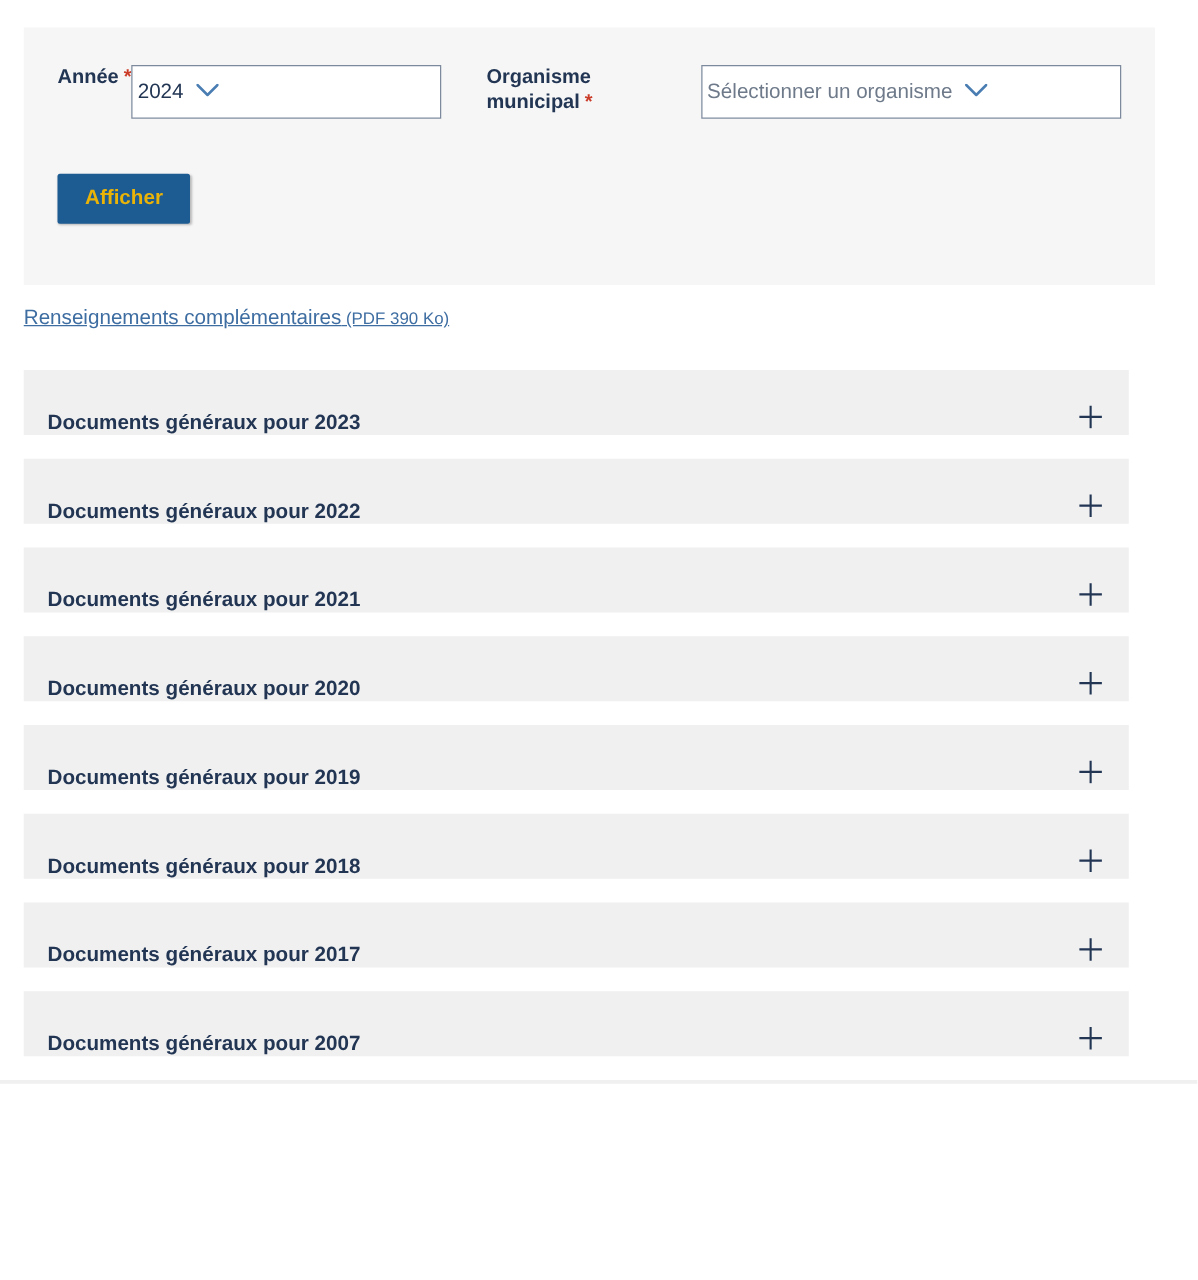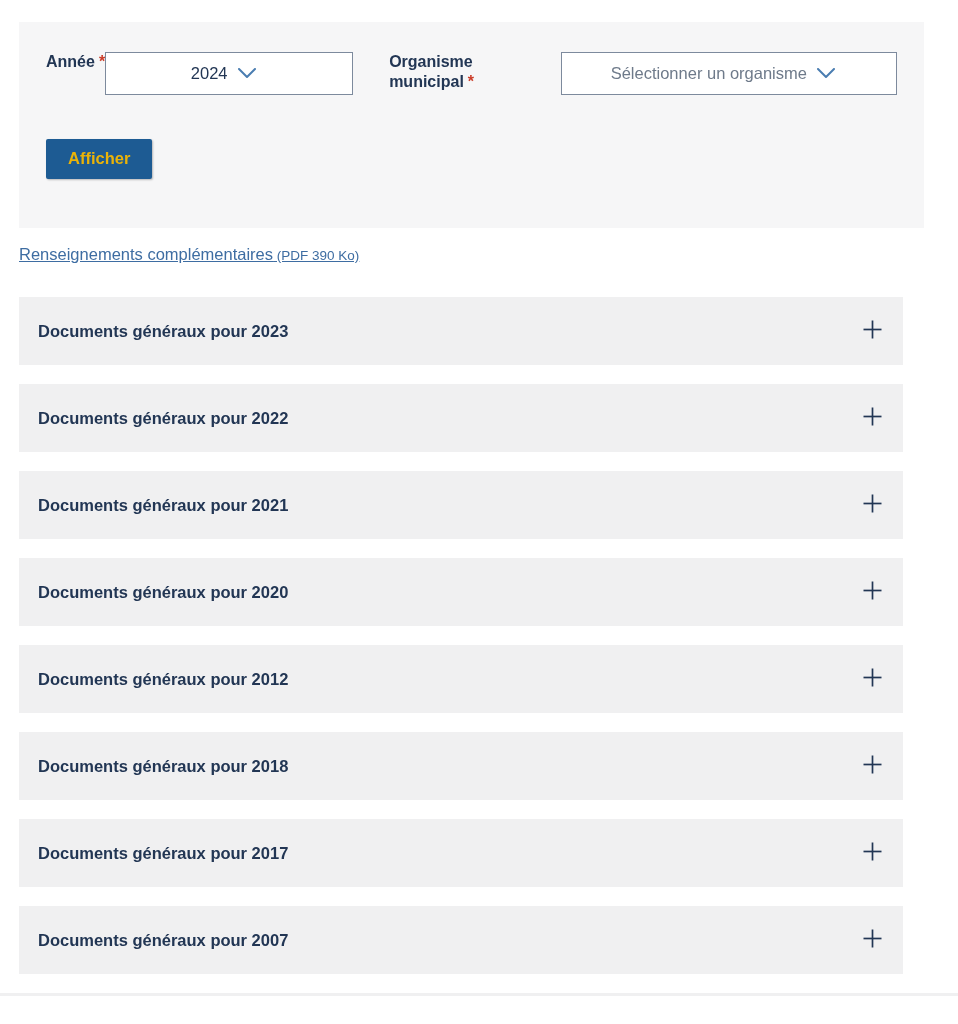--- a/index.html
+++ b/index.html
@@ -29,21 +29,21 @@
     margin-bottom: 9px;
     color: #223654;
   }
   .req { color: #cb3c28; font-weight: bold; margin-left: 4px; }
   .select-box {
     height: 43px;
     background: #ffffff;
     border: 1px solid #7d8a9d;
     display: flex;
     align-items: center;
-    justify-content: center;
+    justify-content: flex-start;
     padding: 0 16px 0 4px;
     cursor: pointer;
   }
   .select-annee { width: 248px; }
   .select-organisme { width: 339px; }
   .select-value { font-size: 16.5px; color: #223654; }
   .select-placeholder { font-size: 16.5px; color: #6e7a8a; }
   .chevron { flex: 0 0 auto; margin-left: 10px; }
 
   .submit-btn {
@@ -75,25 +75,25 @@
     cursor: pointer;
   }
   .ext-icon { display: inline-block; vertical-align: -1px; margin-left: 4px; }
 
   .doc-link-row { margin: 15px 55px 0 19px; font-size: 16.5px; line-height: 22px; }
   .doc-link .suffix { font-size: 13.5px; }
 
   
   .accordion-list { margin: 30px 55px 0 19px; }
   .accordion {
-    height: 68px;
+    height: 52px;
     background: #f0f0f1;
     margin-bottom: 19px;
     display: flex;
-    align-items: center;
+    align-items: flex-end;
     justify-content: space-between;
     padding: 0 21px 0 19px;
     cursor: pointer;
   }
   .accordion-label {
     font-weight: bold;
     font-size: 16.5px;
     color: #223654;
   }
   .plus-icon { flex: 0 0 auto; }
@@ -179,21 +179,21 @@
 
     <div class="accordion">
       <span class="accordion-label">Documents généraux pour 2020</span>
       <span class="plus-icon"><svg width="19" height="19" viewBox="0 0 19 19">
             <line x1="9.5" y1="0.5" x2="9.5" y2="18.5" stroke="#223654" stroke-width="1.7"></line>
             <line x1="0.5" y1="9.5" x2="18.5" y2="9.5" stroke="#223654" stroke-width="1.7"></line>
           </svg></span>
     </div>
 
     <div class="accordion">
-      <span class="accordion-label">Documents généraux pour 2012</span>
+      <span class="accordion-label">Documents généraux pour 2019</span>
       <span class="plus-icon"><svg width="19" height="19" viewBox="0 0 19 19">
             <line x1="9.5" y1="0.5" x2="9.5" y2="18.5" stroke="#223654" stroke-width="1.7"></line>
             <line x1="0.5" y1="9.5" x2="18.5" y2="9.5" stroke="#223654" stroke-width="1.7"></line>
           </svg></span>
     </div>
 
     <div class="accordion">
       <span class="accordion-label">Documents généraux pour 2018</span>
       <span class="plus-icon"><svg width="19" height="19" viewBox="0 0 19 19">
             <line x1="9.5" y1="0.5" x2="9.5" y2="18.5" stroke="#223654" stroke-width="1.7"></line>

